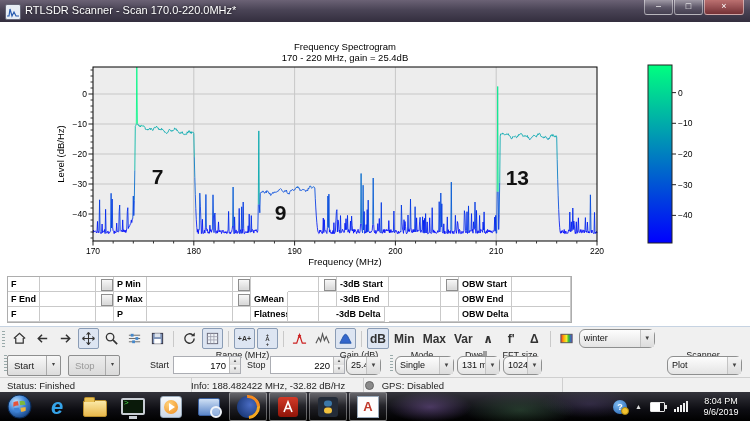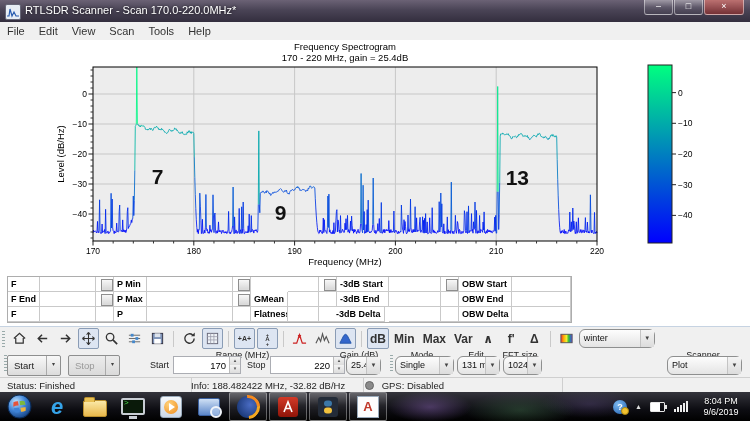--- a/index.html
+++ b/index.html
@@ -140,28 +140,20 @@
       </svg>
     </div>
     <div id="win-title">RTLSDR Scanner - Scan 170.0-220.0MHz*</div>
     <div id="win-controls">
       <div class="wbtn">–</div>
       <div class="wbtn">□</div>
       <div class="wbtn close">×</div>
     </div>
   </div>
 
-  <div id="menubar">
-      <div class="menu-item">File</div>
-      <div class="menu-item">Edit</div>
-      <div class="menu-item">View</div>
-      <div class="menu-item">Scan</div>
-      <div class="menu-item">Tools</div>
-      <div class="menu-item">Help</div>
-    </div>
 
   <div id="figure"><svg width="750" height="232" viewBox="0 0 750 232">
         <text x="345" y="10" text-anchor="middle" font-size="9.5" fill="#000">Frequency Spectrogram</text>
         <text x="345" y="21" text-anchor="middle" font-size="9.5" fill="#000">170 - 220 MHz, gain = 25.4dB</text>
         <rect x="93" y="27" width="504" height="174" fill="#ededed"></rect>
         <line x1="193.8" y1="27" x2="193.8" y2="201" stroke="#c7c7c7" stroke-width="1"></line>
         <line x1="294.6" y1="27" x2="294.6" y2="201" stroke="#c7c7c7" stroke-width="1"></line>
         <line x1="395.4" y1="27" x2="395.4" y2="201" stroke="#c7c7c7" stroke-width="1"></line>
         <line x1="496.2" y1="27" x2="496.2" y2="201" stroke="#c7c7c7" stroke-width="1"></line>
         <line x1="93" y1="54" x2="597" y2="54" stroke="#c7c7c7" stroke-width="1"></line>
@@ -714,21 +706,21 @@
       <span class="arrowbox">▼</span>
     </div>
 
     <div class="gripper" style="left:388px"></div>
 
     <div class="ctl-label" style="left:400px;width:44px">Mode</div>
     <div class="combo" style="left:395px;width:57px">
       <span class="val">Single</span>
       <span class="arrowbox">▼</span>
     </div>
-    <div class="ctl-label" style="left:455px;width:42px">Edit</div>
+    <div class="ctl-label" style="left:455px;width:42px">Dwell</div>
     <div class="combo" style="left:457px;width:41px">
       <span class="val">131 ms</span>
       <span class="arrowbox">▼</span>
     </div>
     <div class="ctl-label" style="left:495px;width:50px">FFT size</div>
     <div class="combo" style="left:503px;width:37px">
       <span class="val">1024</span>
       <span class="arrowbox">▼</span>
     </div>
     <div class="ctl-label" style="left:670px;width:66px">Scanner</div>

